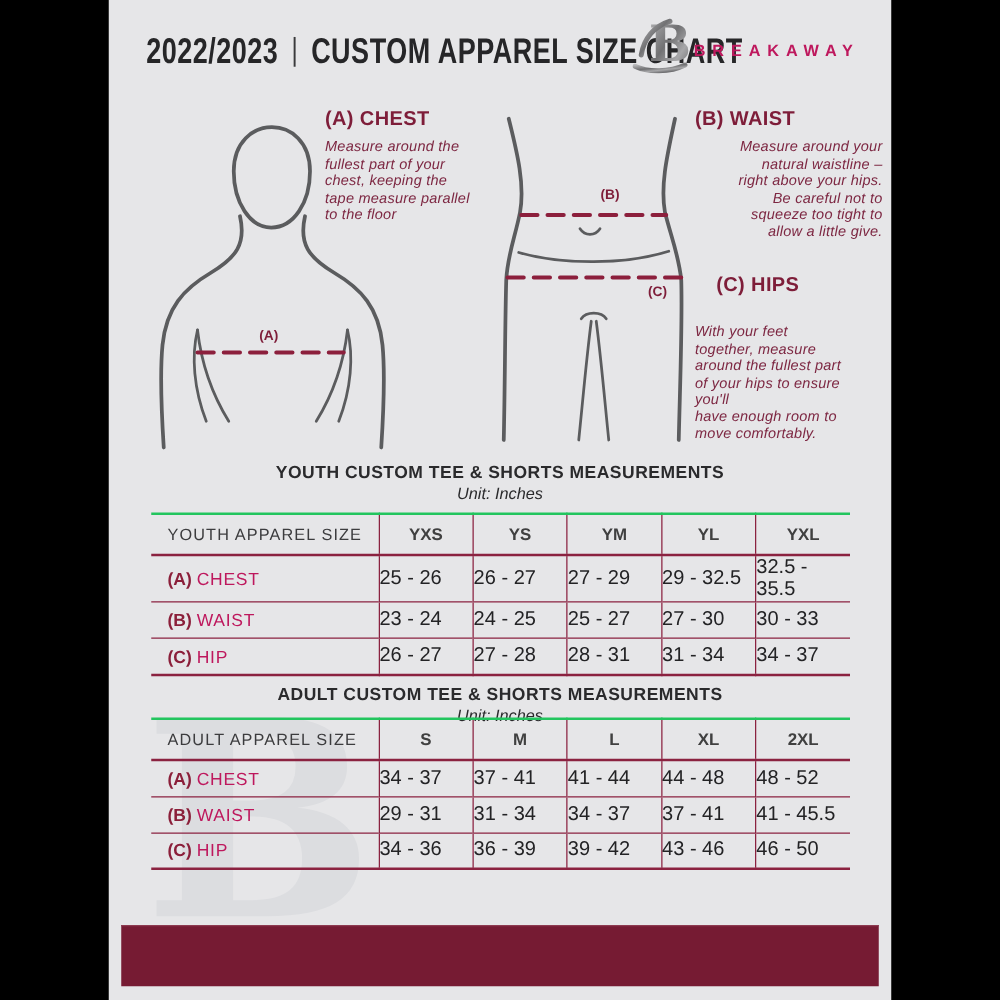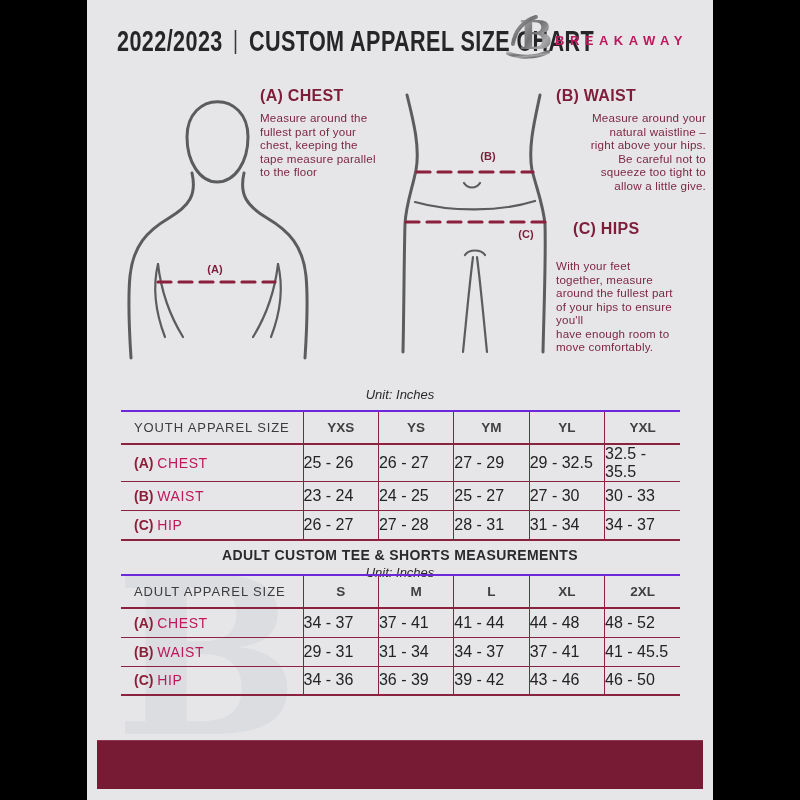--- a/index.html
+++ b/index.html
@@ -27,21 +27,21 @@
   #fig-right { left:308px; top:88px; }
 
   .diagram-label { position:absolute; width:34px; text-align:center; font-size:11px;
                    font-weight:700; color:#7e1d39; }
   #label-a { left:111px; top:263px; }
   #label-b { left:384px; top:150px; }
   #label-c { left:422px; top:228px; }
 
   
   .howto-head { position:absolute; font-size:16px; font-weight:700; color:#7e1d39; letter-spacing:.3px; }
-  .howto-body { position:absolute; font-size:11.6px; line-height:13.5px; 
+  .howto-body { position:absolute; font-size:11.6px; line-height:13.5px; font-style:italic;
                 color:#7d2742; white-space:pre-line; letter-spacing:.2px; }
   #chest-head { left:173px; top:87px; }
   #chest-body { left:173px; top:111px; width:150px; }
   #waist-head { left:469px; top:87px; }
   #waist-body { left:469px; top:111px; width:150px;text-align:right; }
   #hips-head  { left:486px; top:220px; }
   #hips-body  { left:469px; top:259px; width:155px; }
 
   
   .watermark { position:absolute; left:28px; top:548px; font-family:"DejaVu Serif", serif;
@@ -54,21 +54,21 @@
   .section-unit  { position:absolute; width:100%; text-align:center; font-size:13px;
                    font-style:italic; color:#2a2a2c; z-index:1; }
   #youth-title { top:369px; }  #youth-unit { top:387px; }
   #adult-title { top:547px; }  #adult-unit { top:565px; }
 
   table.size-table { position:absolute; left:34px; width:559px; border-collapse:collapse;
                      table-layout:fixed; z-index:1; }
   #youth-table { top:410px; }
   #adult-table { top:574px; }
   .size-table col.label-col { width:182px; }
-  .size-table { border-top:2px solid #6d28d9; border-bottom:2px solid #8b2240; }
+  .size-table { border-top:2px solid #22c55e; border-bottom:2px solid #8b2240; }
   .size-table thead tr { height:33px; border-bottom:2.5px solid #8b2240; }
   .size-table tbody tr { height:29px; }
   .size-table tbody tr + tr { border-top:1.5px solid #8b2240; }
   .size-table th:not(.first), .size-table td:not(.first) { border-left:1.6px solid #8b2240; }
   .size-table th.first { text-align:left; padding-left:13px; font-weight:400; font-size:13px;
                          letter-spacing:.9px; color:#3c3c3e; }
   .size-table th { font-size:13.5px; font-weight:700; color:#404040; text-align:center; }
   .size-table td { text-align:left; font-size:16px; color:#232325; }
   .size-table td.first { text-align:left; padding-left:13px; font-size:14px; }
   .size-table td.first .pfx { color:#8b1f3a; font-weight:700; }
@@ -149,20 +149,21 @@
 allow a little give.</div>
     <div id="hips-head" class="howto-head">(C) HIPS</div>
     <div id="hips-body" class="howto-body">With your feet
 together, measure
 around the fullest part
 of your hips to ensure
 you'll
 have enough room to
 move comfortably.</div>
 
+    <div id="youth-title" class="section-title">YOUTH CUSTOM TEE &amp; SHORTS MEASUREMENTS</div>
     <div id="youth-unit" class="section-unit">Unit: Inches</div>
     <table id="youth-table" class="size-table">
       <colgroup>
           <col class="label-col">
           <col>
           <col>
           <col>
           <col>
           <col>
         </colgroup>

